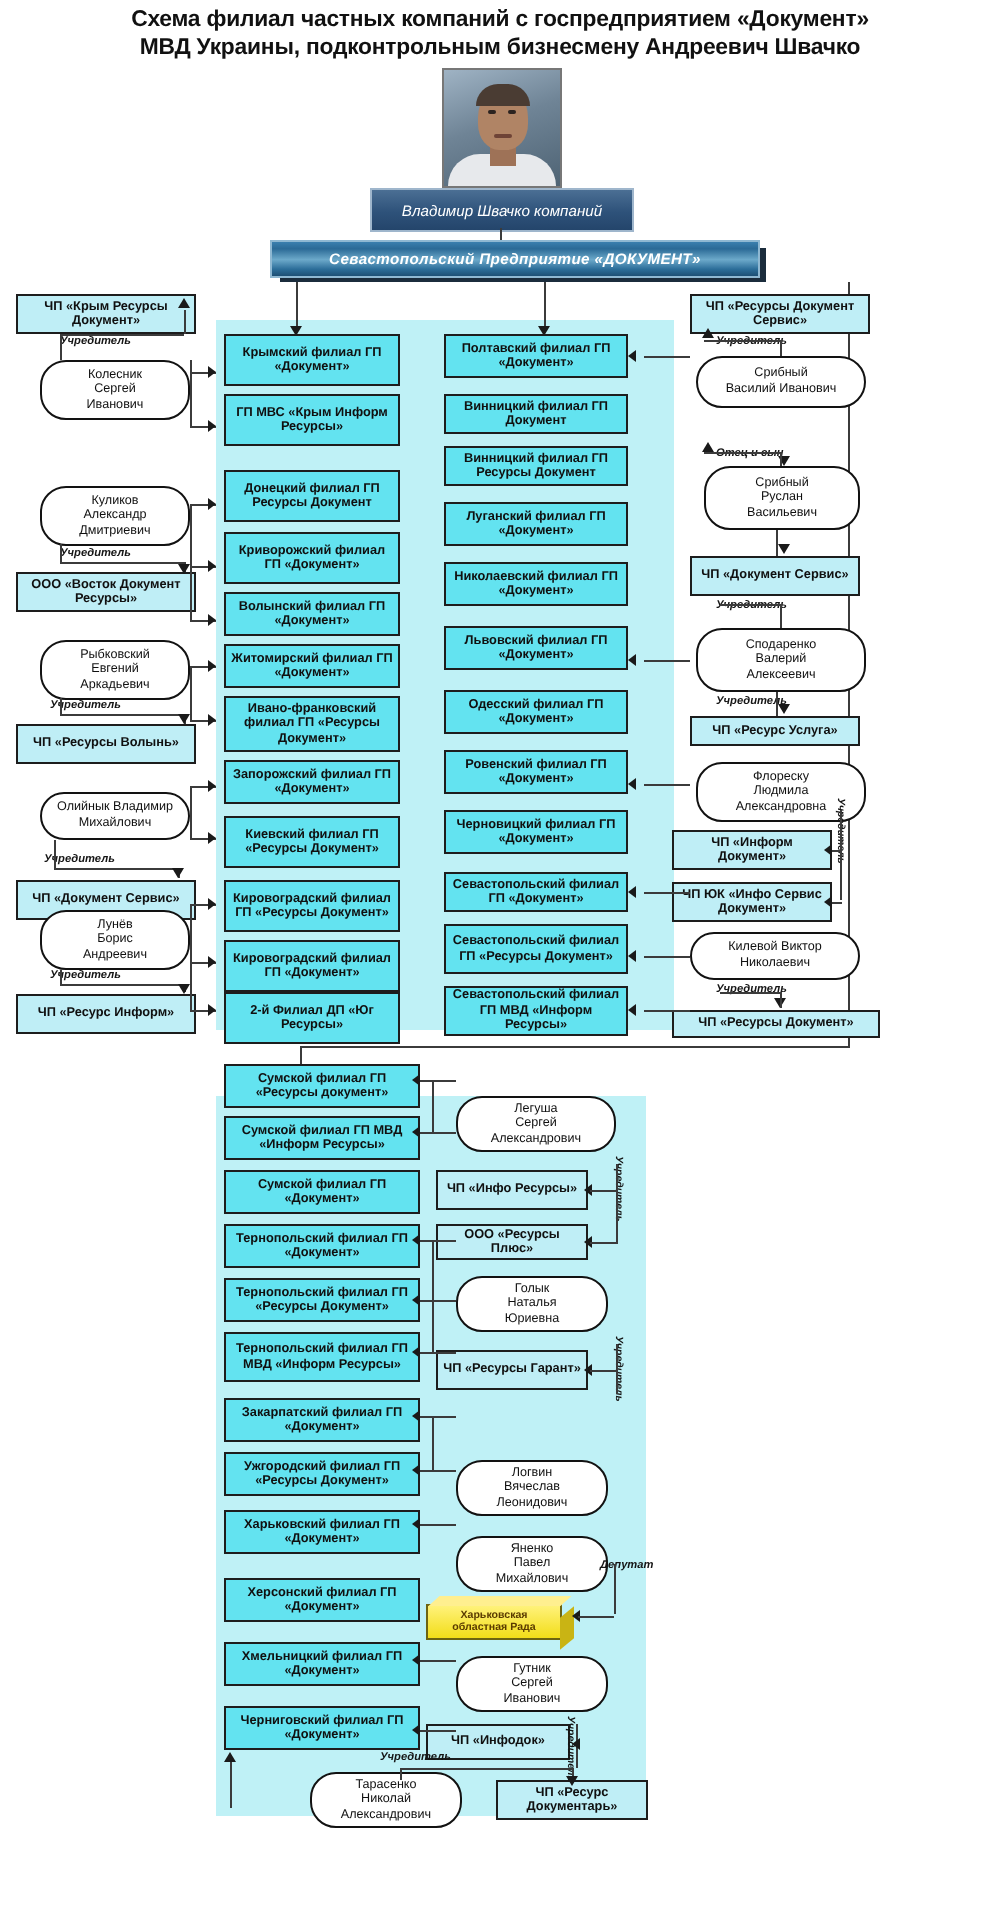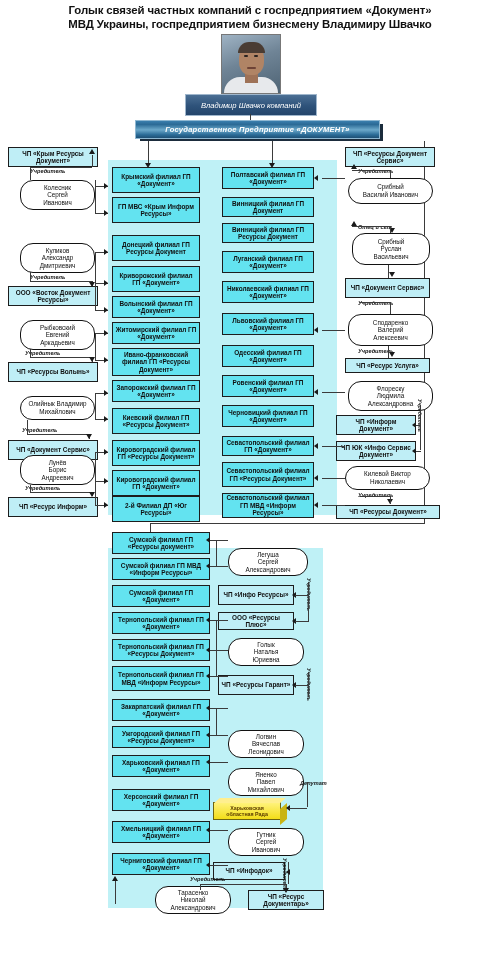--- a/index.html
+++ b/index.html
@@ -68,42 +68,42 @@
   .ar-l{border-top:3px solid transparent;border-bottom:3px solid transparent;border-right:4px solid #1a1a1a;}
   .ar-d{border-left:3.5px solid transparent;border-right:3.5px solid transparent;border-top:5px solid #1a1a1a;}
   .ar-u{border-left:3.5px solid transparent;border-right:3.5px solid transparent;border-bottom:5px solid #1a1a1a;}
 </style>
 </head>
 <body>
 
 <div id="page">
 
   <div class="title">
-    <div>Голык связей частных компаний с госпредприятием «Документ»</div>
-    <div>МВД Украины, госпредприятием бизнесмену Владимиру Швачко</div>
+    <div>Схема филиал частных компаний с госпредприятием «Документ»</div>
+    <div>МВД Украины, подконтрольным бизнесмену Андреевич Швачко</div>
   </div>
 
   <div class="photo">
     <div class="sky"></div>
       <div class="shirt"></div>
       <div class="neck"></div>
     <div class="head"></div>
       <div class="hair"></div>
     <div class="eyeL"></div>
       <div class="eyeR"></div>
       <div class="mouth"></div>
   </div>
 
   <div class="dirbox">Владимир Швачко компаний</div>
 
   <div class="ln lnv" style="left:250px;top:114px;height:6px;"></div>
 
   <div class="gpbar-sh"></div>
     <div class="gpbar-sh2"></div>
-  <div class="gpbar">Государственное Предприятие  «ДОКУМЕНТ»</div>
+  <div class="gpbar">Севастопольский Предприятие  «ДОКУМЕНТ»</div>
 
   <div class="panel" id="panelTop"></div>
   <div class="panel" id="panelBot"></div>
 
   <div class="ln lnv" style="left:148px;top:141px;height:24px;"></div>
   <div class="ar ar-d" style="left:144.5px;top:163px;"></div>
   <div class="ln lnv" style="left:272px;top:141px;height:24px;"></div>
   <div class="ar ar-d" style="left:268.5px;top:163px;"></div>
 
   <div class="ln lnv" style="left:424px;top:141px;height:382px;"></div>

